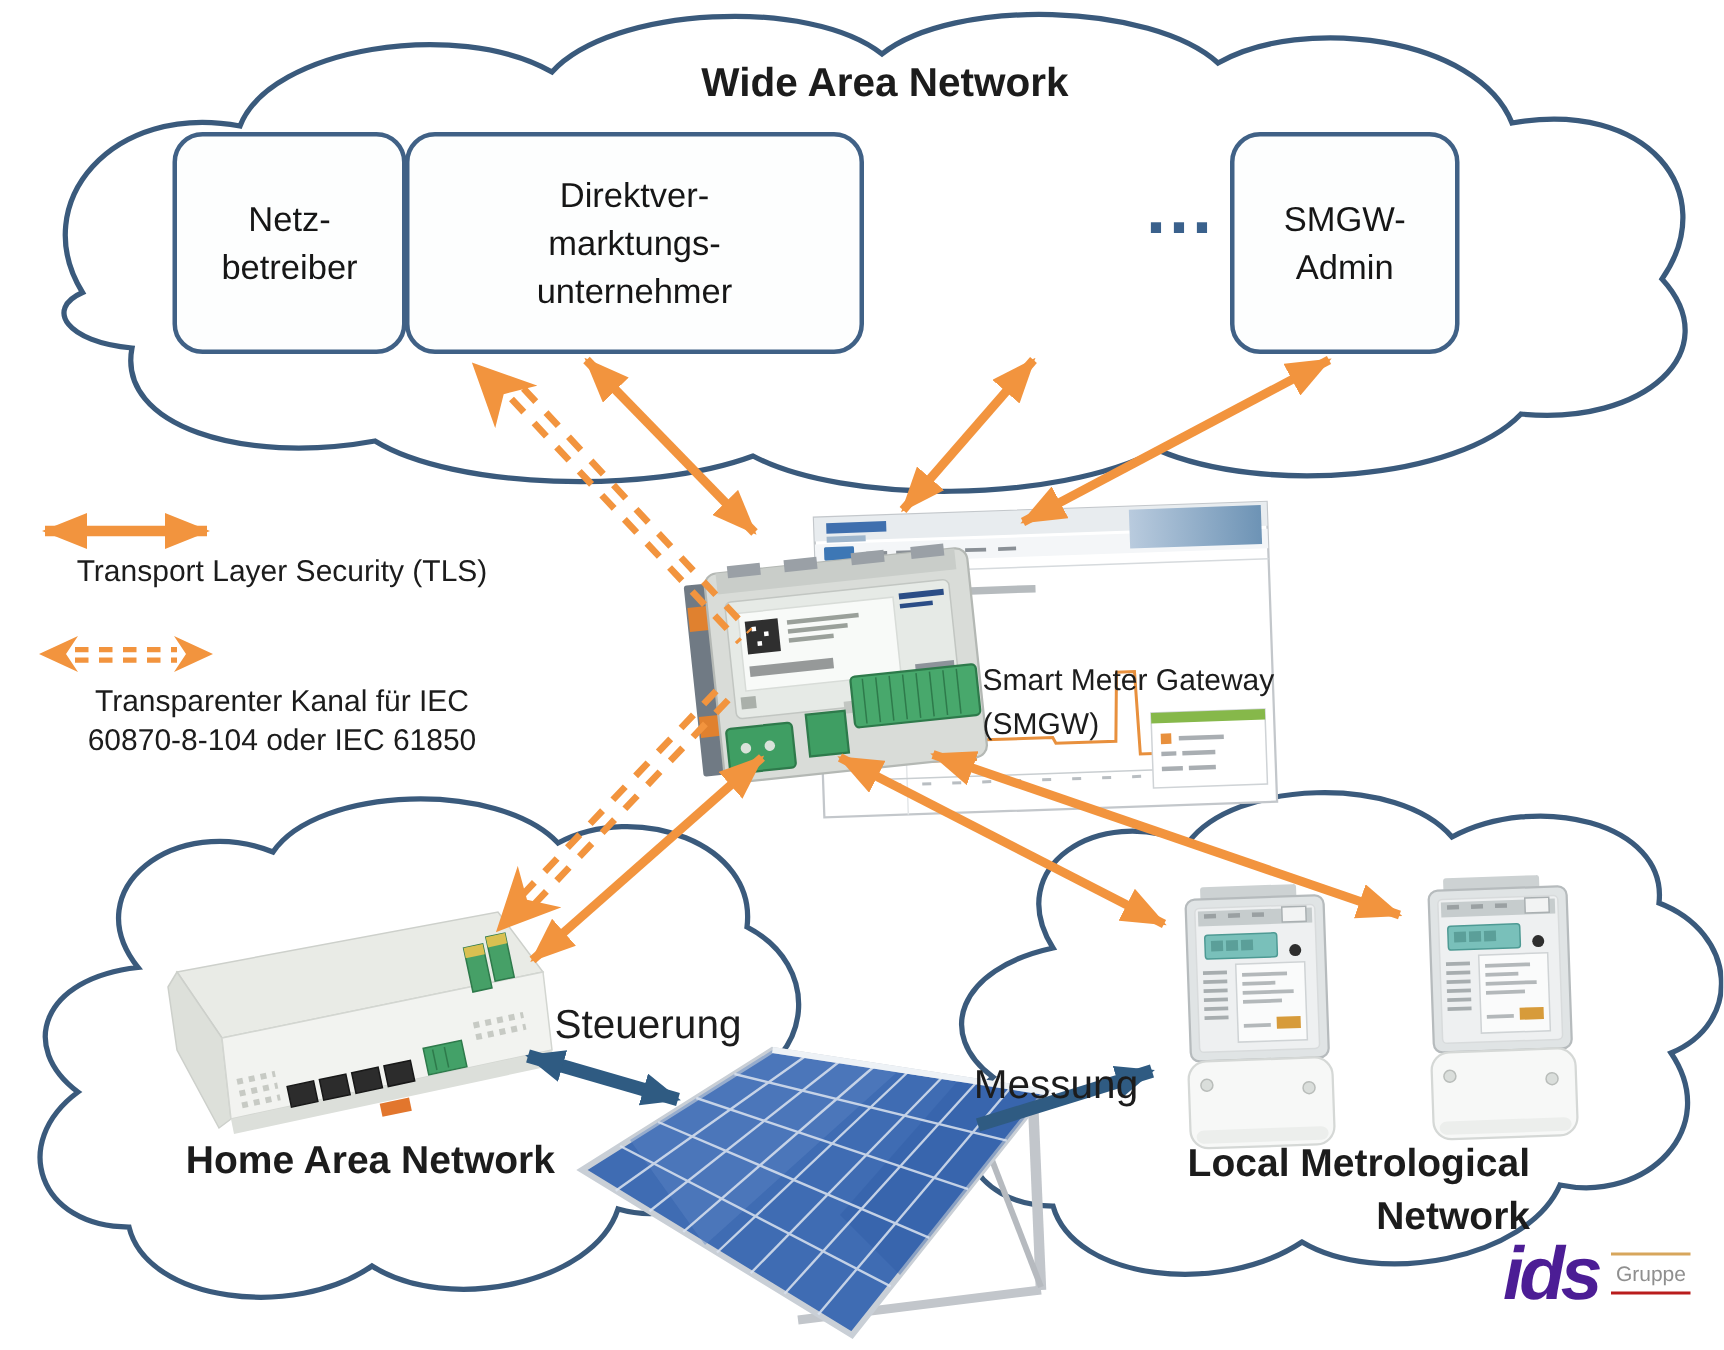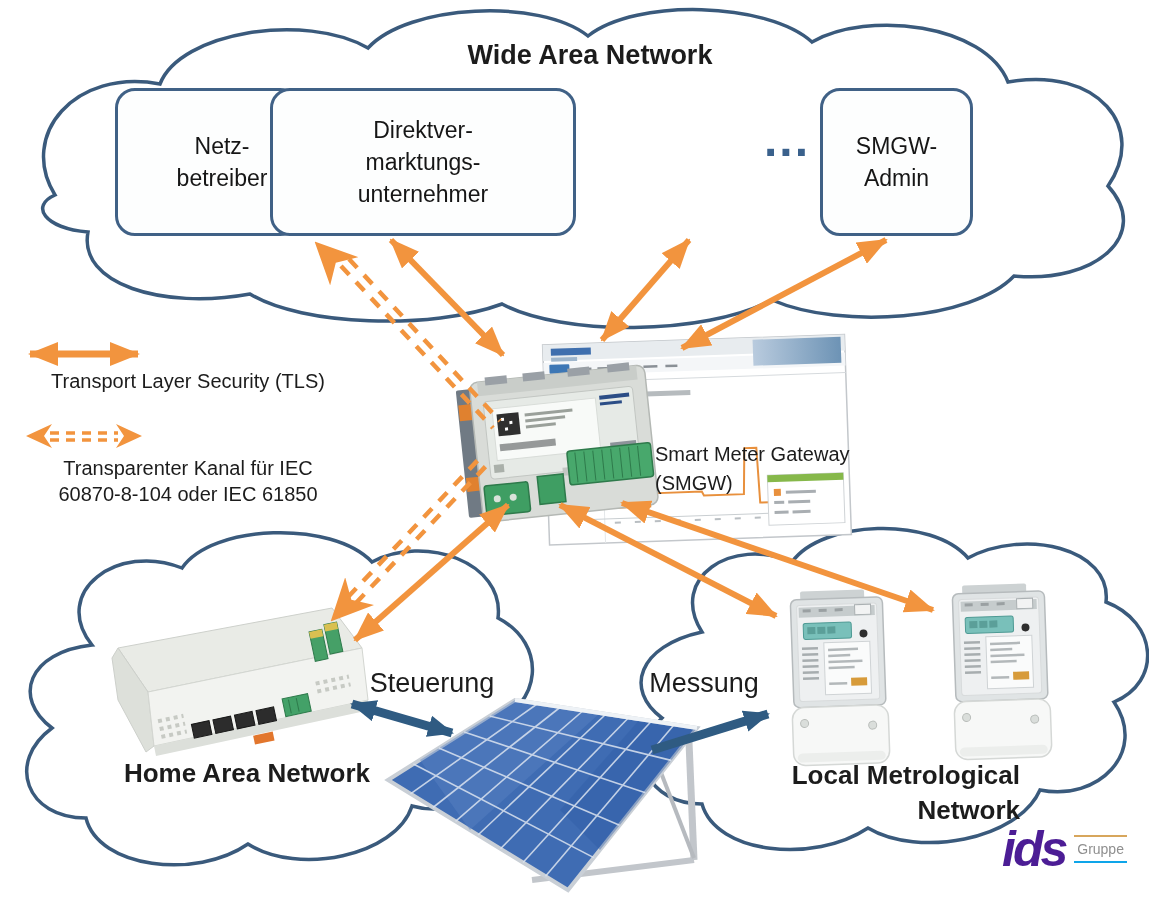--- a/index.html
+++ b/index.html
@@ -13,21 +13,21 @@
   .big-title{font-weight:bold;font-size:27px;text-align:center;}
   .area-title{font-weight:bold;font-size:26px;text-align:right;line-height:1.35;}
   .mid-label{font-size:27px;text-align:center;}
   .gw-label{font-size:20px;text-align:left;line-height:1.45;margin-top:44px;}
   .legend-text{font-size:20px;line-height:1.3;}
   .dots{font-size:48px;font-weight:bold;color:#3a618c;letter-spacing:2px;text-align:center;
         line-height:1;z-index:2;position:absolute;}
   #logo{position:absolute;left:1002px;top:824px;z-index:2;display:flex;align-items:center;}
   #logo .brand{font-size:50px;font-weight:bold;font-style:italic;color:#4c1d95;
                letter-spacing:-3px;line-height:1;}
-  #logo .suffix-wrap{margin-left:9px;border-top:2px solid #d7a65c;border-bottom:2px solid #0ea5e9;
+  #logo .suffix-wrap{margin-left:9px;border-top:2px solid #d7a65c;border-bottom:2px solid #b91c1c;
                padding:4px 3px;color:#8f8f8f;font-size:14px;}
 </style>
 </head>
 <body>
 
 <div id="stage">
 
 <svg id="art" width="1149" height="900" viewBox="0 0 1149 900">
   <defs>
     <marker id="mO" markerUnits="userSpaceOnUse" markerWidth="30" markerHeight="24" refX="28" refY="12" orient="auto-start-reverse">
@@ -268,21 +268,21 @@
   </g>
   <g>
     <line x1="50" y1="433" x2="118" y2="433" stroke="#F2943E" stroke-width="3.5" stroke-dasharray="9 7"></line>
     <line x1="50" y1="440" x2="118" y2="440" stroke="#F2943E" stroke-width="3.5" stroke-dasharray="9 7"></line>
     <line x1="28" y1="436" x2="140" y2="436" stroke="rgba(255,255,255,0)" stroke-width="1" marker-start="url(#chevS)" marker-end="url(#chevS)"></line>
   </g>
 </svg>
 
 <div class="txt big-title" style="left:400px;top:40px;width:380px;">Wide Area Network</div>
 
-<div class="actor-box" style="left:115px;top:88px;width:150px;height:142px;padding-left:29px;">
+<div class="actor-box" style="left:115px;top:88px;width:150px;height:142px;">
   <span style="white-space:pre-line;">Netz-
 betreiber</span>
 </div>
 <div class="actor-box" style="left:270px;top:88px;width:300px;height:142px;">
   <span style="white-space:pre-line;">Direktver-
 marktungs-
 unternehmer</span>
 </div>
 <div class="dots" style="left:752px;top:116px;width:70px;">...</div>
 <div class="actor-box" style="left:820px;top:88px;width:147px;height:142px;">
@@ -291,21 +291,21 @@
 </div>
 
 <div class="txt legend-text" style="left:28px;top:368px;width:320px;">Transport  Layer Security (TLS)</div>
 <div class="txt legend-text" style="left:28px;top:455px;width:320px;">Transparenter Kanal für IEC
 60870-8-104 oder IEC 61850</div>
 
 <div class="txt gw-label" style="left:655px;top:396px;width:330px;">Smart Meter Gateway
 (SMGW)</div>
 
 <div class="txt mid-label" style="left:368px;top:668px;width:128px;">Steuerung</div>
-<div class="txt mid-label" style="left:648px;top:668px;width:112px;">Messung</div>
+<div class="txt mid-label" style="left:648px;top:708px;width:112px;">Messung</div>
 
 <div class="txt area-title" style="left:90px;top:756px;width:280px;">Home Area Network</div>
 <div class="txt area-title" style="left:755px;top:758px;width:265px;">Local Metrological
 Network</div>
 
 <div id="logo">
   <span class="brand">ids</span>
   <span class="suffix-wrap">Gruppe</span>
 </div>
 

